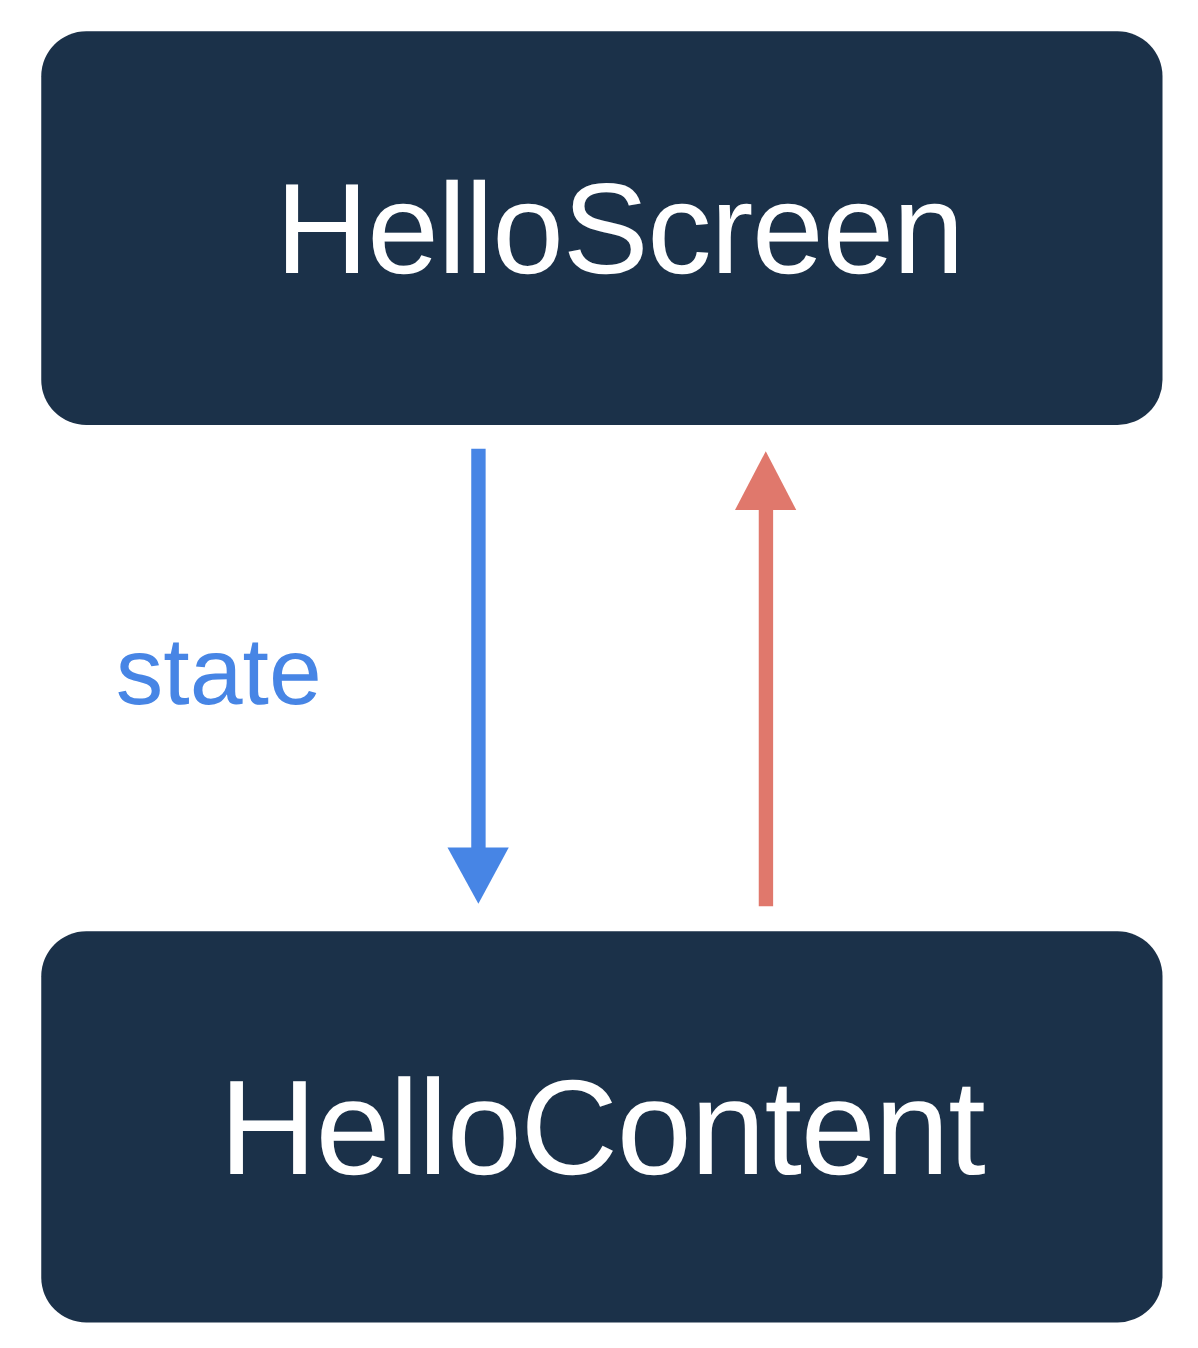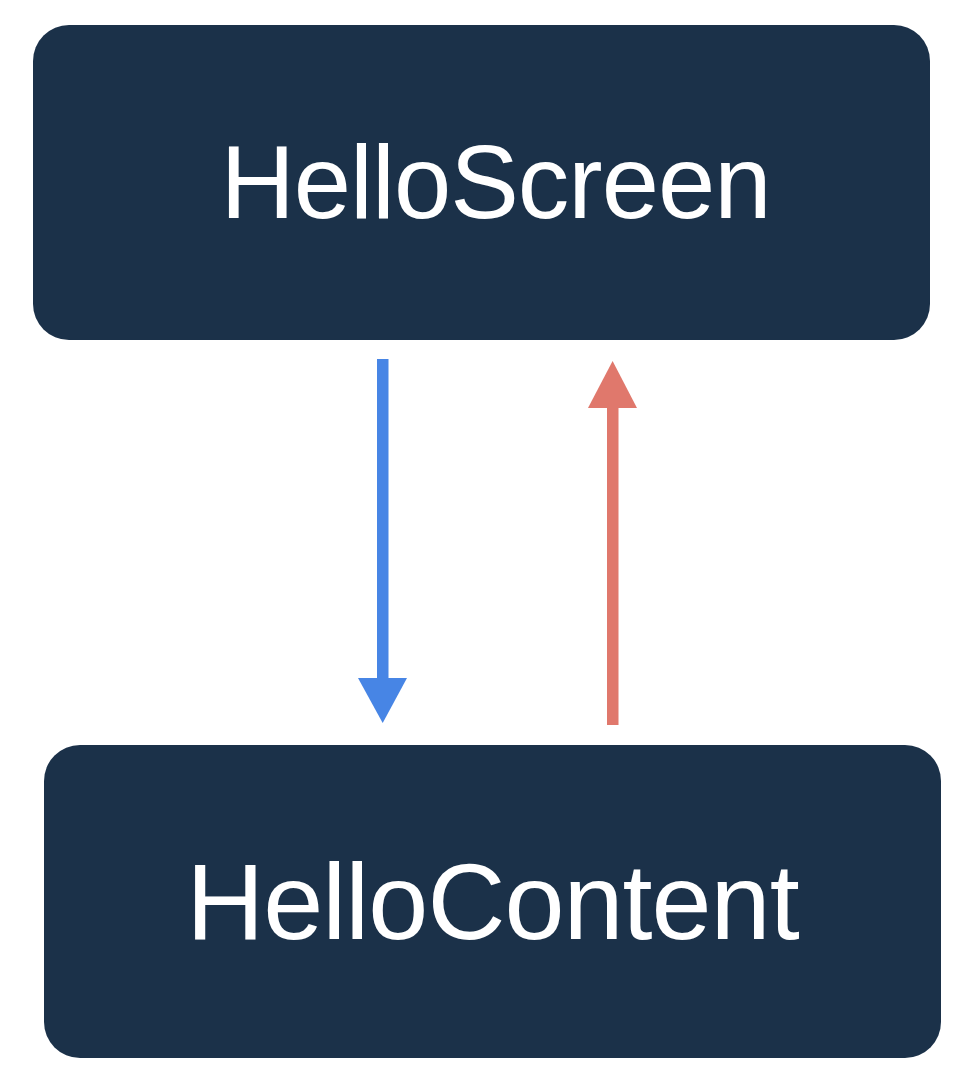--- a/index.html
+++ b/index.html
@@ -92,19 +92,20 @@
     <g>
       <rect x="377" y="359" width="11.5" height="320" fill="#4785E5"></rect>
       <polygon points="358,678 407,678 382.7,723" fill="#4785E5"></polygon>
     </g>
     <g>
       <rect x="607" y="405" width="11.5" height="320" fill="#E0786C"></rect>
       <polygon points="588,408 637,408 612.6,361" fill="#E0786C"></polygon>
     </g>
   </svg>
 
+  <div class="edge-label" id="label-state" style="color:#4785E5">state</div>
 
 
-  <div class="node-box" id="node-content" style="background: rgb(27, 49, 73); margin-left: 11px;">
+  <div class="node-box" id="node-content" style="background: rgb(27, 49, 73);">
     <span class="node-label" style="color: rgb(255, 255, 255);">HelloContent</span>
   </div>
 
 </div>
 
 </body></html>

